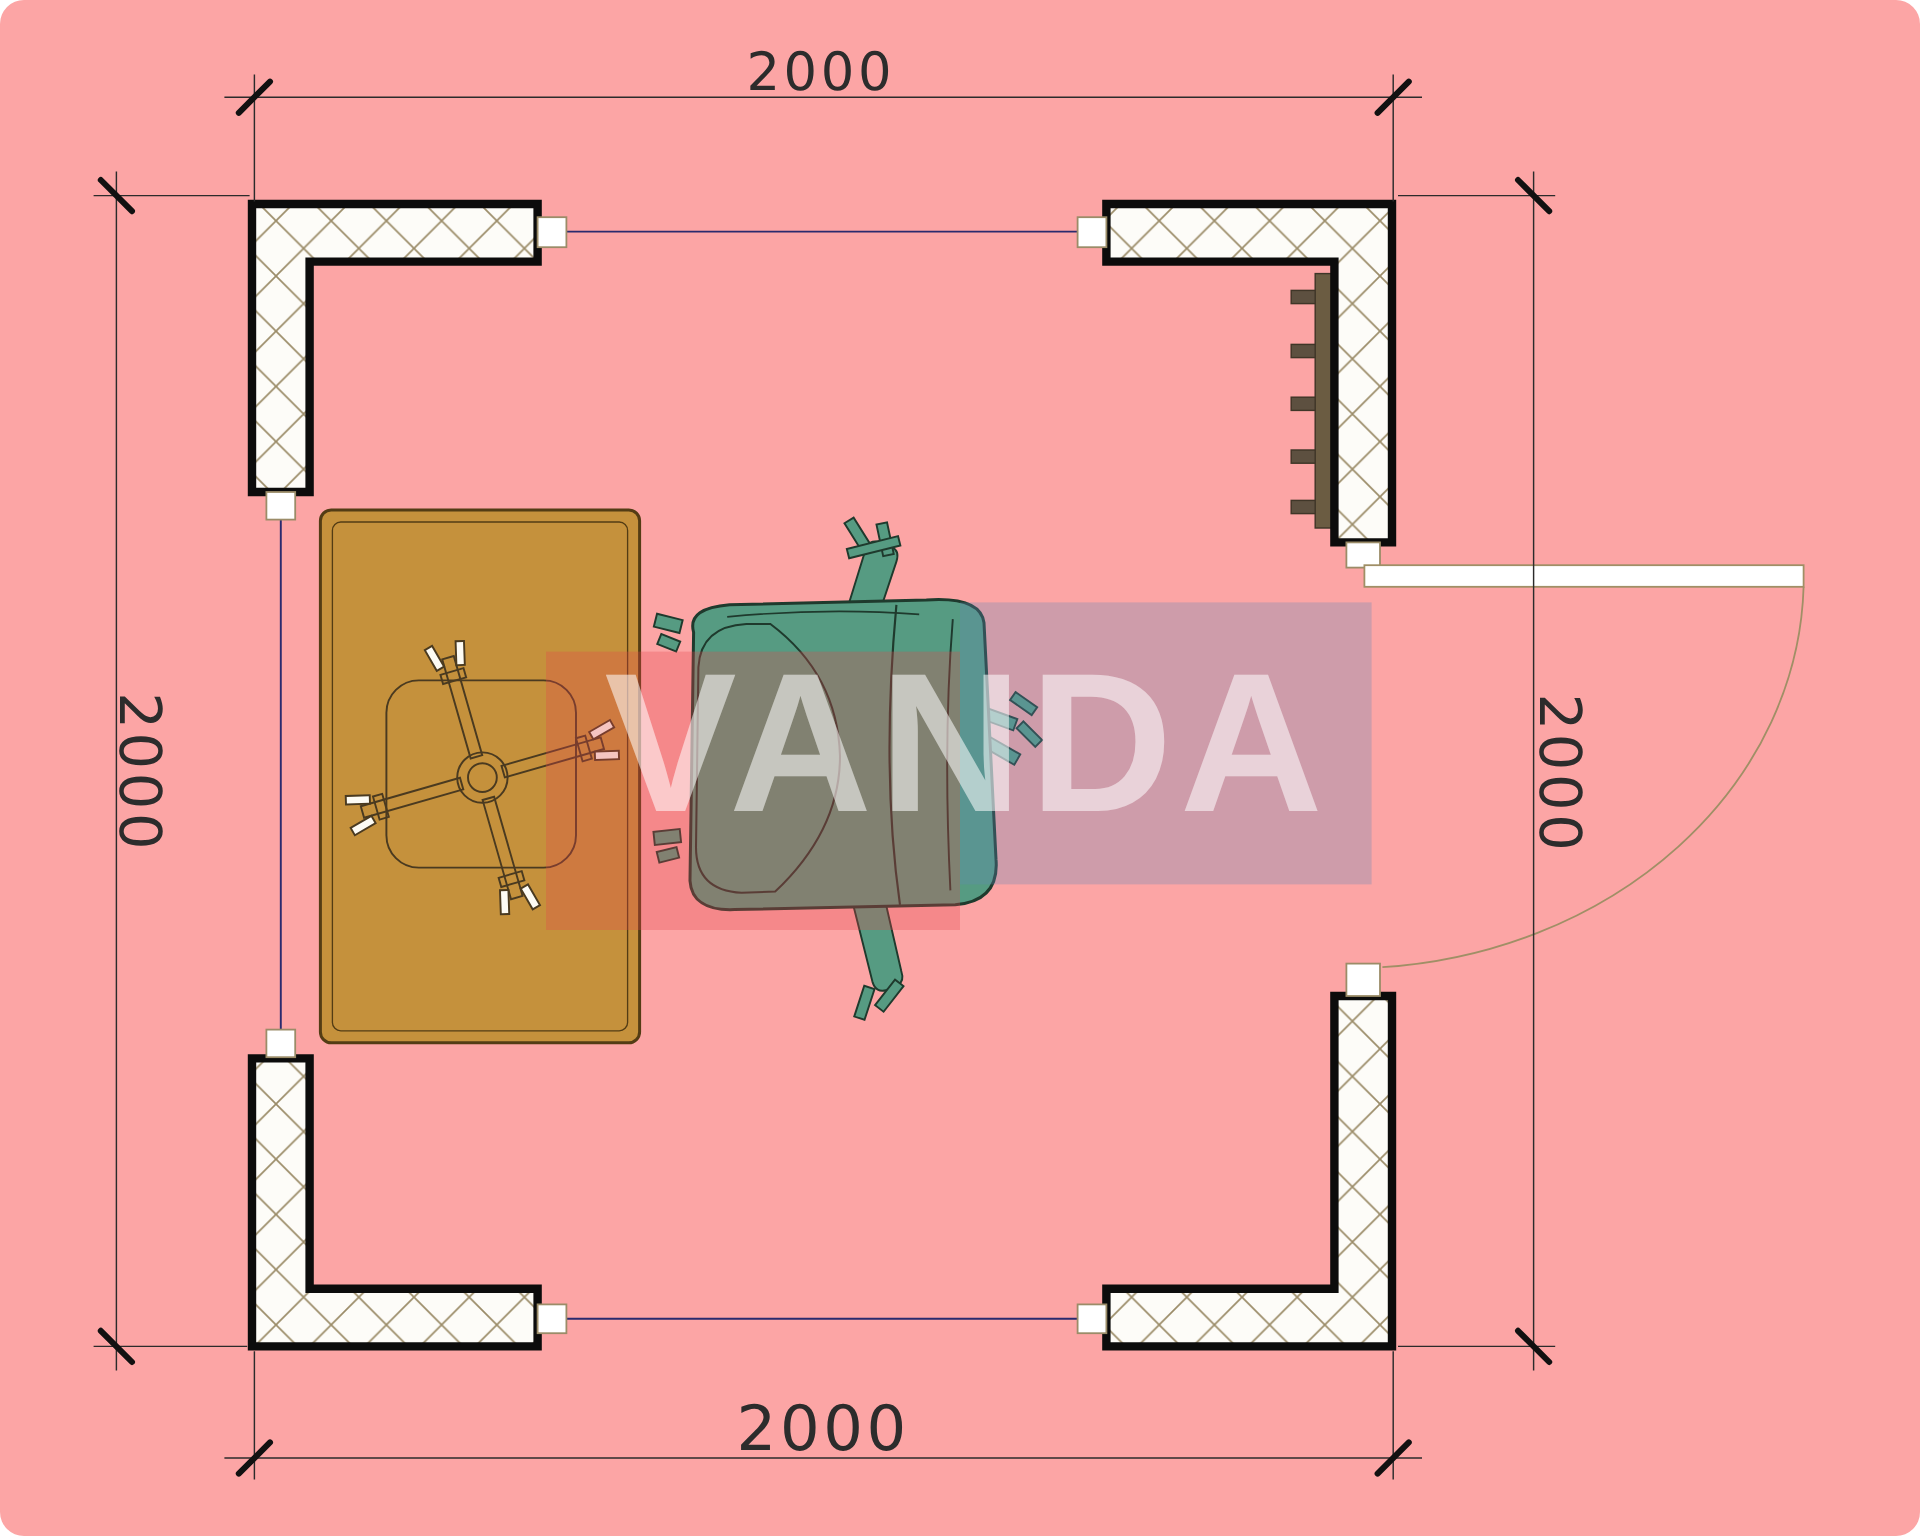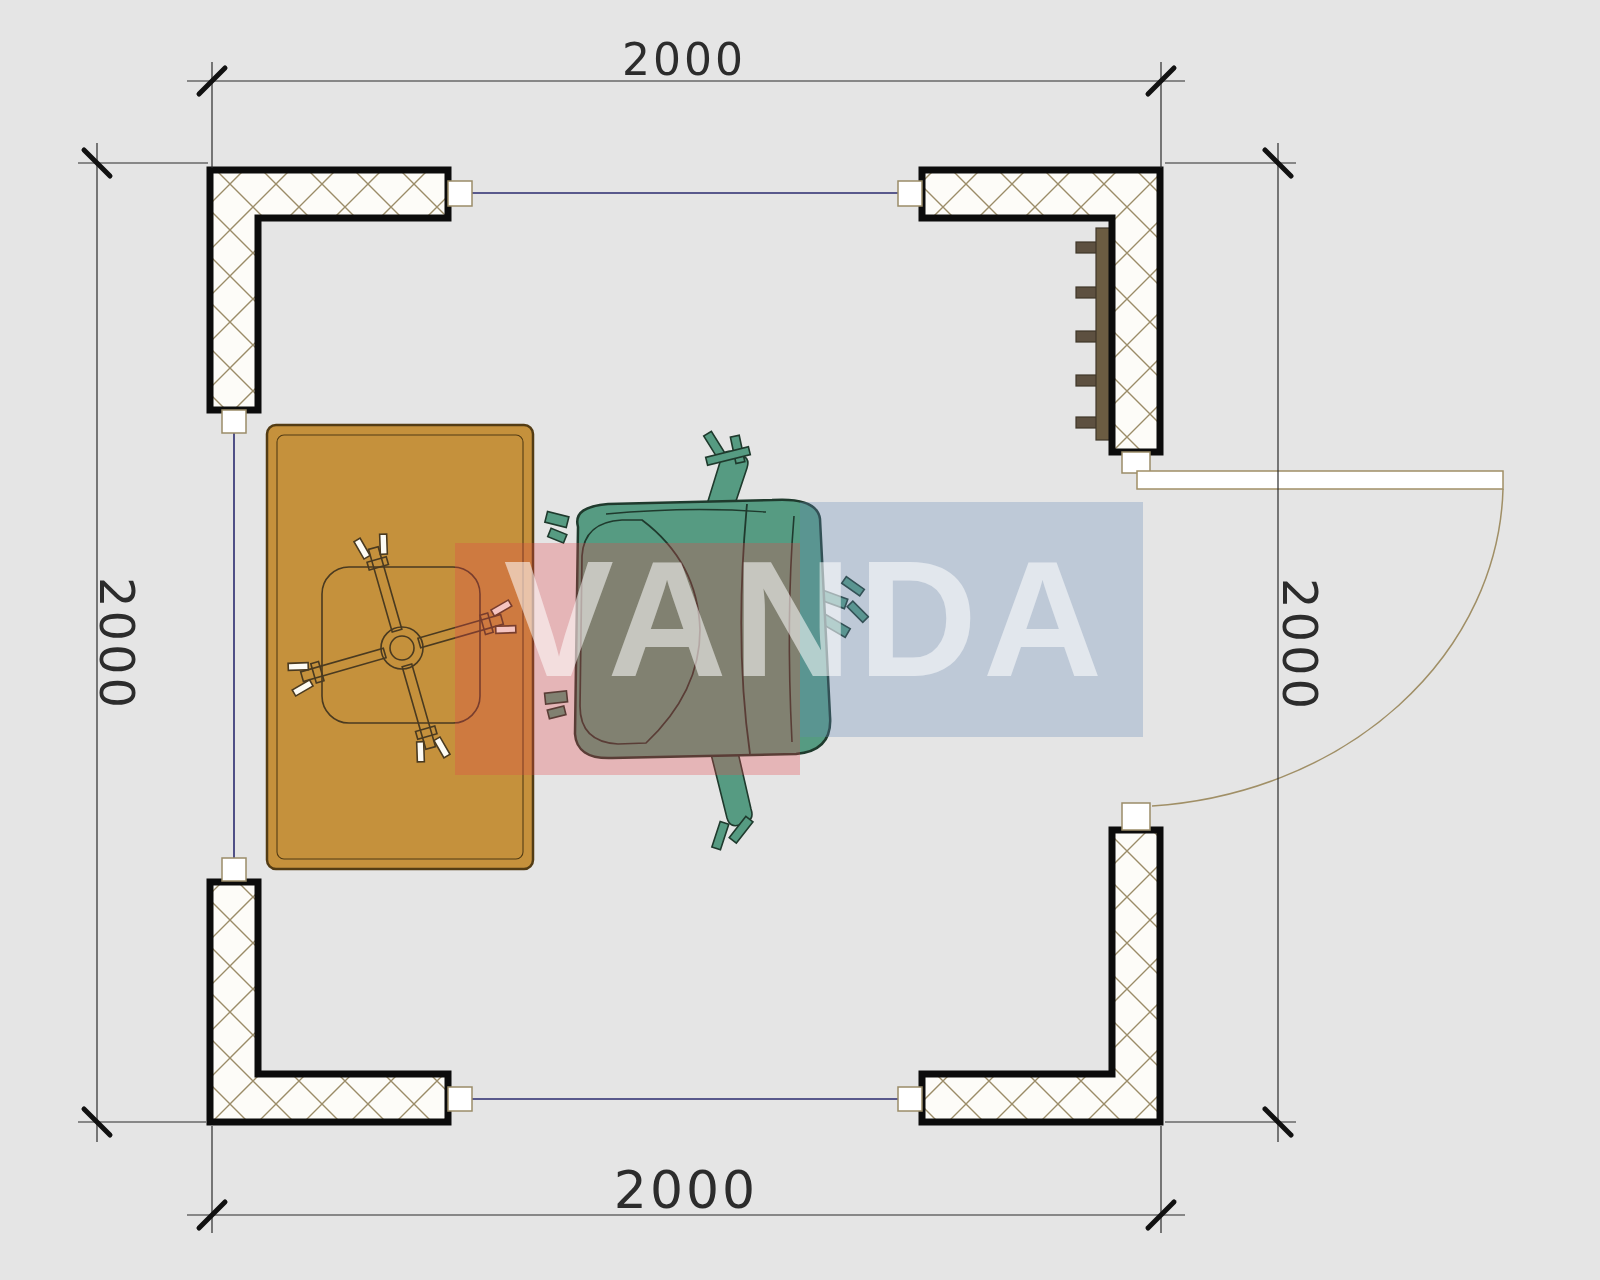--- a/index.html
+++ b/index.html
@@ -1,16 +1,16 @@
 <!DOCTYPE html>
 <html><head>
 <meta charset="utf-8">
 <style>
   html,body{margin:0;padding:0;background:#ffffff;}
-  .canvas{position:relative;width:1600px;height:1280px;background:#e5e5e5;overflow:hidden;}
+  .canvas{position:relative;width:1600px;height:1280px;background:#fca5a5;overflow:hidden;border-radius:20px;}
   .dim-text{font-family:"DejaVu Sans",sans-serif;font-weight:400;}
   .wm-text{font-family:"Liberation Sans",sans-serif;font-weight:700;letter-spacing:6px;}
   svg{display:block;}
 </style>
 </head>
 <body>
 
 <div class="canvas">
 <svg width="1600" height="1280" viewBox="0 0 1600 1280" xmlns="http://www.w3.org/2000/svg">
   <defs>

